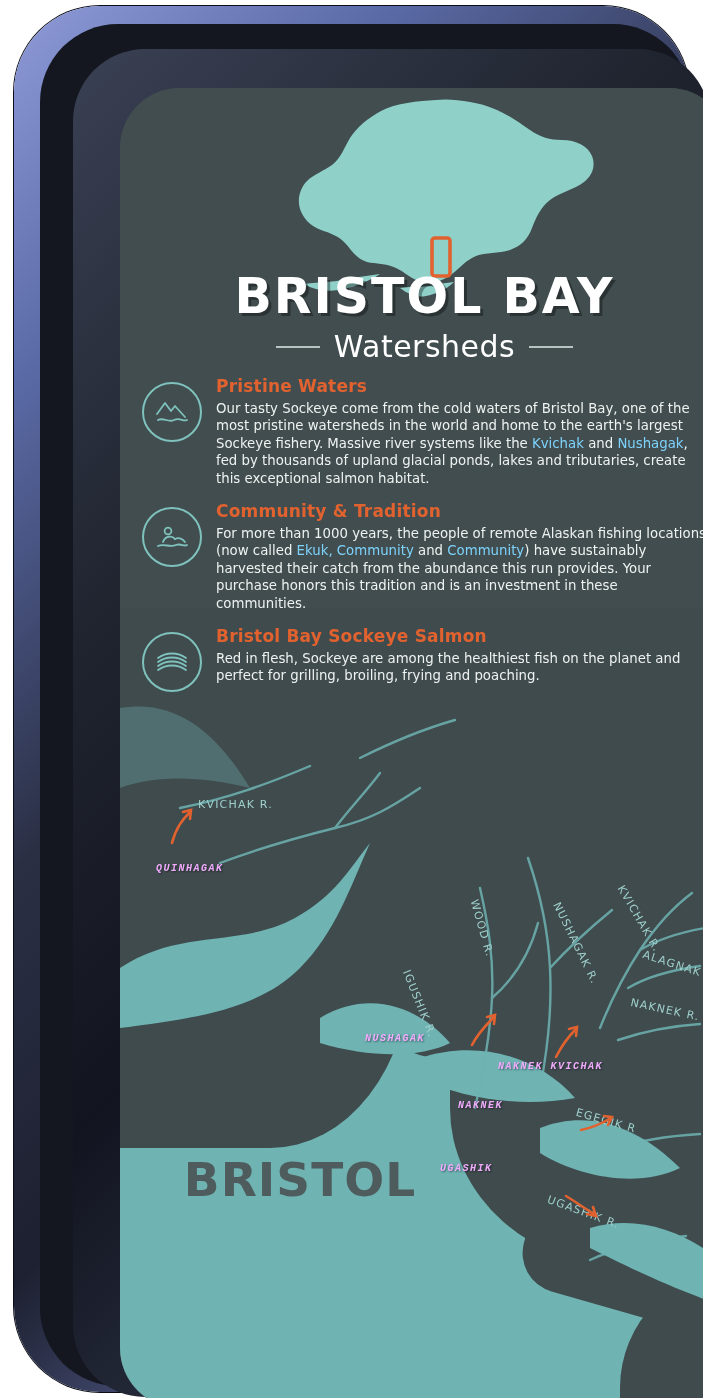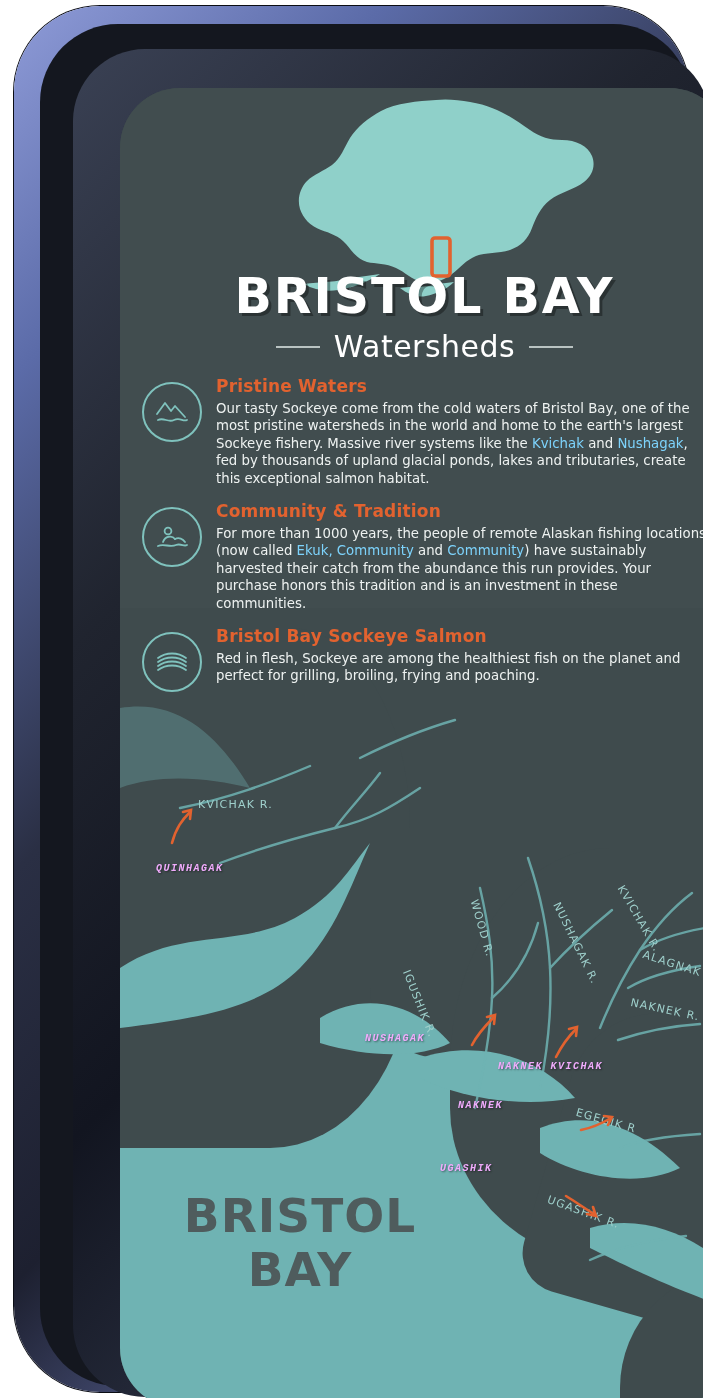--- a/index.html
+++ b/index.html
@@ -111,21 +111,21 @@
     position:absolute;color:#f0abfc;font-family:Liberation Mono, monospace;
     font-style:italic;font-weight:bold;font-size:10px;letter-spacing:1.5px;
     text-shadow:1px 1px 2px rgba(0,0,0,.45);
   }
   .riverlabel{
     position:absolute;color:#9fd0cc;font-family:"DejaVu Sans",sans-serif;
     font-size:11px;letter-spacing:1.2px;
   }
   .bigbay{
     position:absolute;color:#4f5c5d;font-family:"DejaVu Sans",sans-serif;
-    font-weight:bold;font-size:47px;letter-spacing:1px;line-height:54px;text-align:center;margin-top:36px;
+    font-weight:bold;font-size:47px;letter-spacing:1px;line-height:54px;text-align:center;
   }
   .arrow{position:absolute;}
 </style>
 </head>
 <body>
 
 <div class="stage">
 
   <div class="phone-outer">
     <div class="phone-mid">
@@ -234,21 +234,20 @@
                 <div class="sec-body">
                   <p class="sec-head">Bristol Bay Sockeye Salmon</p>
                   <p class="sec-text">Red in flesh, Sockeye are among the healthiest fish on the planet and perfect for grilling, broiling, frying and poaching.</p>
                 </div>
               </div>
 
             </div>
 
             <div class="bigbay" style="left:50px;top:1065px;width:260px;">
               <span>BRISTOL</span><br>
-              <span>BAY</span>
             </div>
 
             <div class="maplabel" style="left:36px;top:775px;">QUINHAGAK</div>
             <div class="maplabel" style="left:245px;top:945px;">NUSHAGAK</div>
             <div class="maplabel" style="left:378px;top:973px;">NAKNEK KVICHAK</div>
             <div class="maplabel" style="left:338px;top:1012px;">NAKNEK</div>
             <div class="maplabel" style="left:320px;top:1075px;">UGASHIK</div>
 
             <div class="riverlabel" style="left:78px;top:710px;">KVICHAK R.</div>
             <div class="riverlabel" style="left:360px;top:810px;transform:rotate(74deg);transform-origin:left top;">WOOD R.</div>

